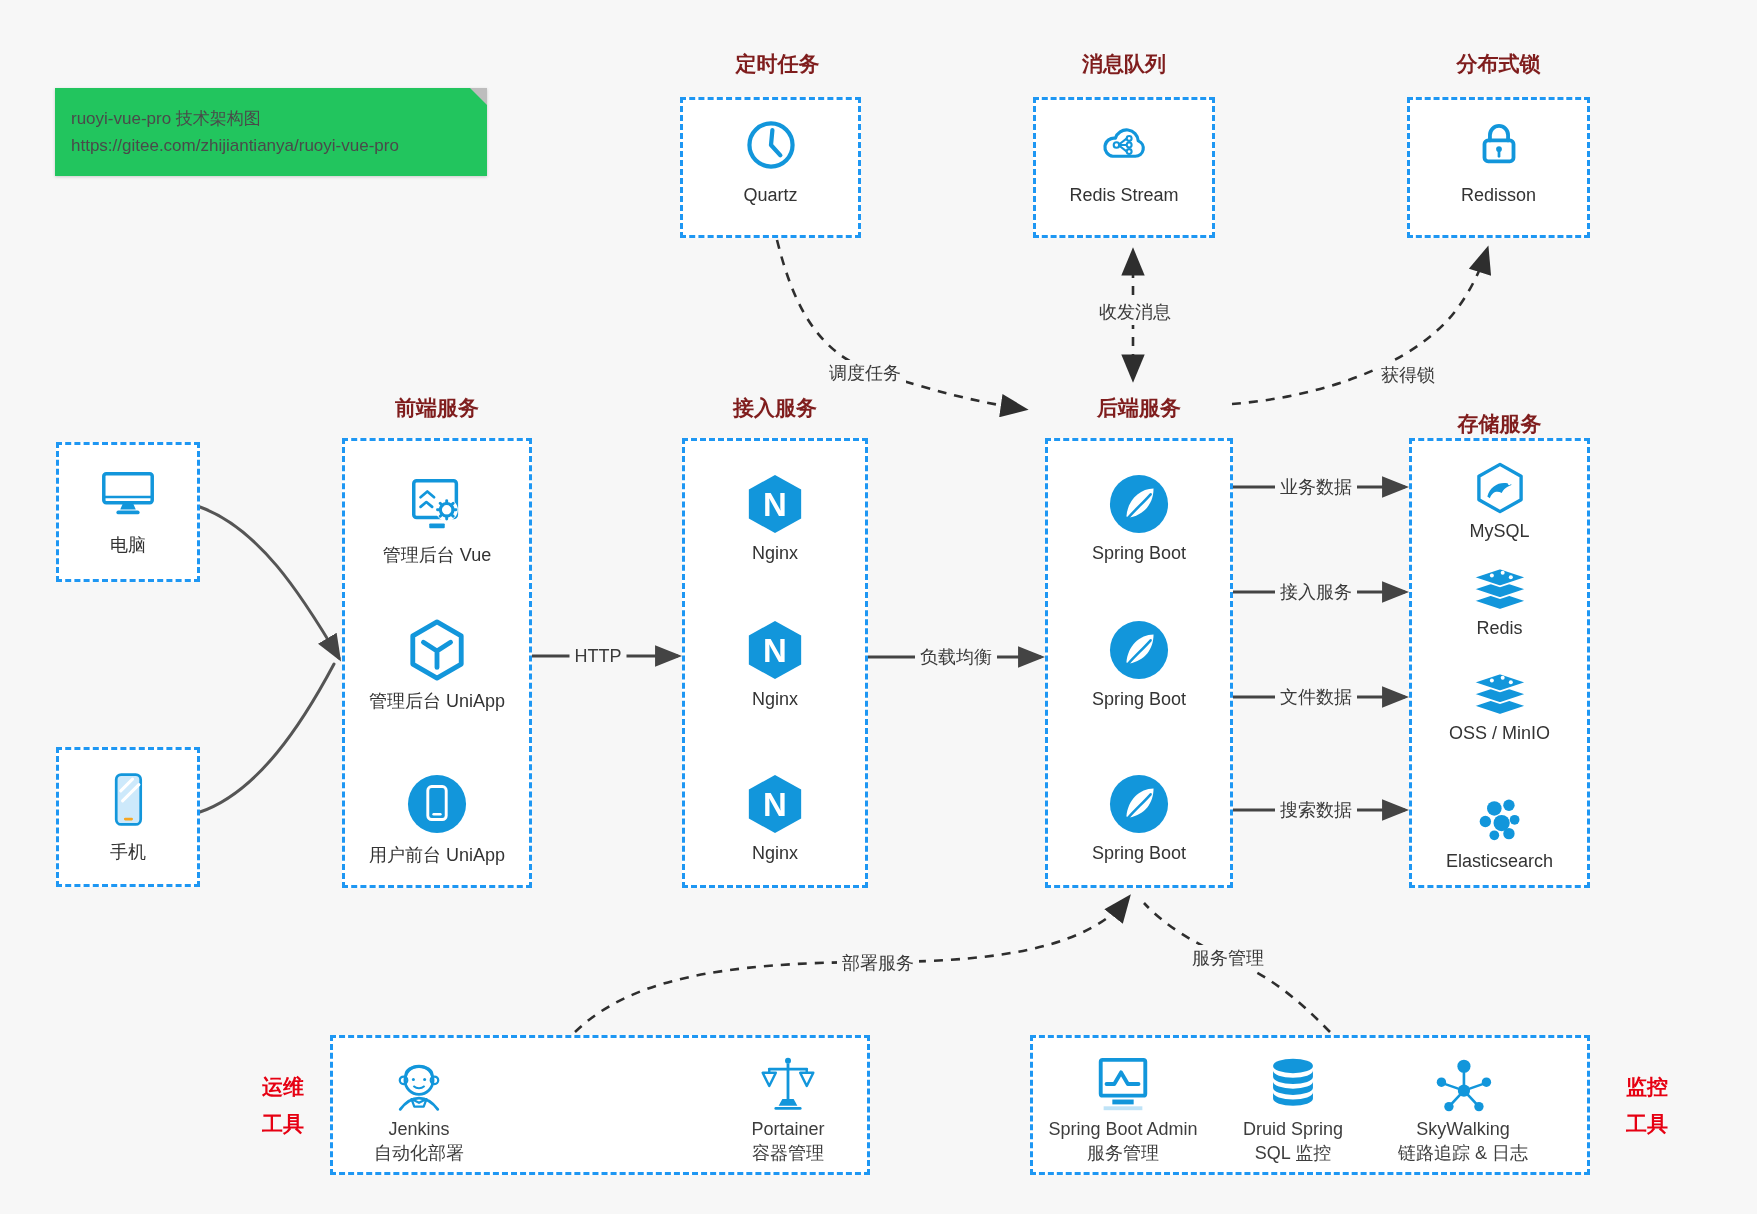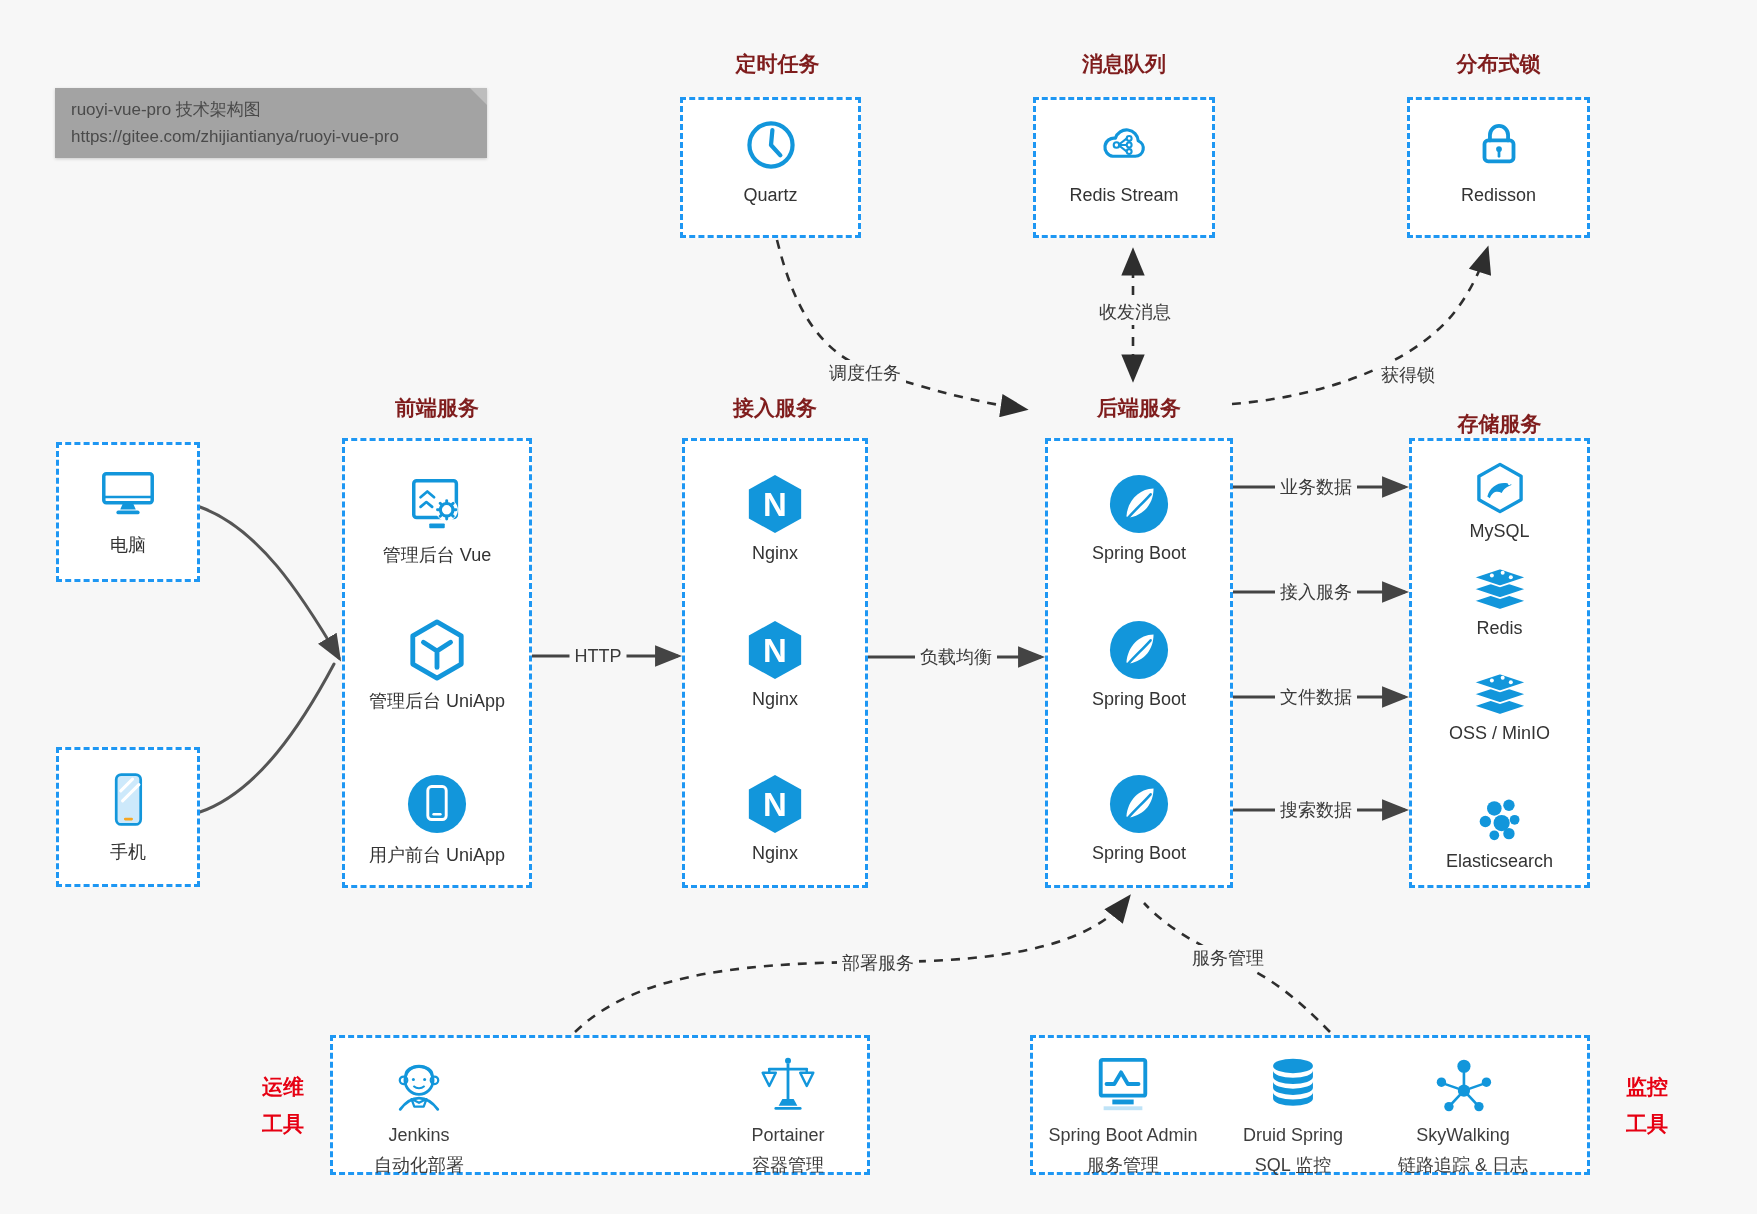--- a/index.html
+++ b/index.html
@@ -12,23 +12,23 @@
   .top-box .item-label{margin-top:10px;}
   .client-box{padding-top:20px;}
   .client-box .item-label{margin-top:10px;}
   .col-title{position:absolute;color:#7f1d1d;font-weight:bold;font-size:21px;text-align:center;white-space:nowrap;}
   .side-title{position:absolute;color:#e60012;font-weight:bold;font-size:21px;text-align:center;line-height:37px;white-space:nowrap;}
   .item-label{font-size:18px;color:#333;white-space:nowrap;}
   .abs-item{position:absolute;left:0;right:0;display:flex;flex-direction:column;align-items:center;gap:8px;}
   .abs-item.tight{gap:6px;}
   .edge-label{position:absolute;transform:translate(-50%,-50%);background:#f7f7f7;padding:1px 5px;
               font-size:18px;color:#3a3a3a;white-space:nowrap;}
-  .cell{position:absolute;top:16px;display:flex;flex-direction:column;align-items:center;gap:8px;text-align:center;}
+  .cell{position:absolute;top:16px;display:flex;flex-direction:column;align-items:center;gap:2px;text-align:center;}
   .cell-name,.cell-desc{font-size:18px;color:#3d3d3d;line-height:22px;white-space:nowrap;}
-  .note{position:absolute;left:55px;top:88px;width:400px;background:#a3a3a3;padding:8px 16px;
+  .note{position:absolute;left:55px;top:88px;width:400px;background:#22c55e;padding:17px 16px;
         box-shadow:0 1px 3px rgba(0,0,0,.18);font-size:17px;color:#4a4a4a;line-height:1.6;}
   .note::after{content:"";position:absolute;top:0;right:0;width:0;height:0;
         border-top:17px solid #bdbdbd;border-left:17px solid transparent;}
   svg text{font-family:"Liberation Sans","DejaVu Sans",sans-serif;}
 </style>
 </head>
 <body>
 
 <div class="canvas">
 

